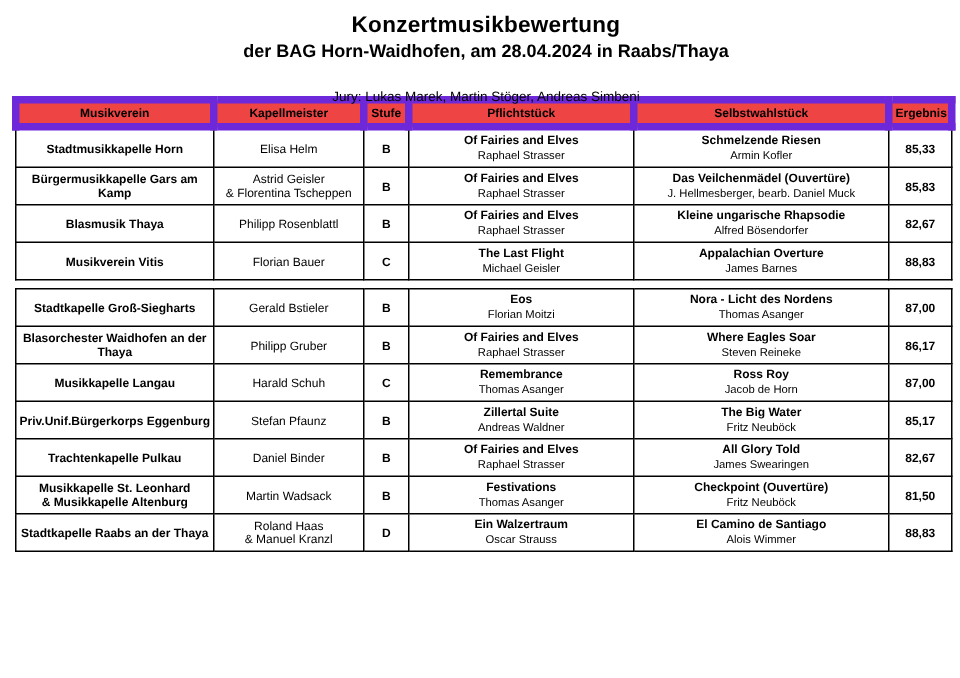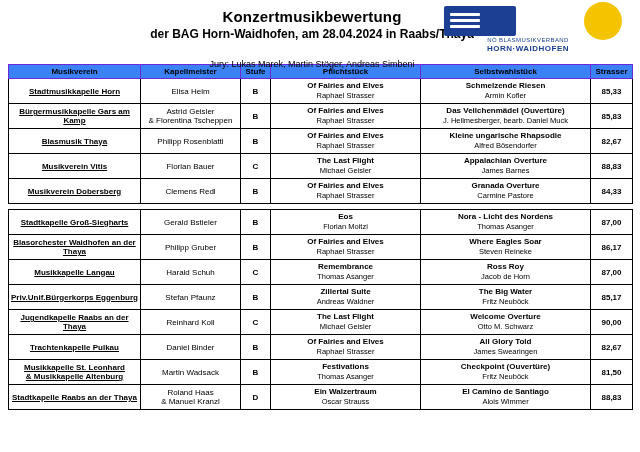--- a/index.html
+++ b/index.html
@@ -12,21 +12,21 @@
     background: #ffffff;
     font-family: "Liberation Sans", sans-serif;
     color: #000000;
     overflow: hidden;
   }
   .page {
     width: 640px;
     height: 452px;
     position: relative;
     box-sizing: border-box;
-    padding: 6px 24px 0 8px;
+    padding: 6px 0 0 8px;
   }
   .header {
     position: relative;
     height: 56px;
   }
   .titles {
     text-align: center;
     padding-top: 2px;
   }
   .title-main {
@@ -102,40 +102,39 @@
     color: #1c3f94;
     line-height: 9px;
   }
   table.results {
     width: 624px;
     border-collapse: collapse;
     table-layout: fixed;
     margin-top: 2px;
   }
   table.results th {
-    background: #3b82f6;
-    border: 1px solid #6d28d9;
+    background: #ef4444;
+    border: 5px solid #6d28d9;
     font-size: 8px;
     font-weight: bold;
     height: 13px;
     padding: 0 2px;
     text-align: center;
   }
   table.results td {
     border: 1px solid #000000;
     font-size: 8px;
     padding: 1px 2px;
     text-align: center;
     vertical-align: middle;
     height: 22px;
   }
   td.verein {
     font-weight: bold;
     font-size: 8px;
-    text-decoration: underline;
   }
   td.kapell {
     font-size: 8px;
   }
   td.stufe {
     font-weight: bold;
     font-size: 8px;
   }
   td.piece .piece-title,
   td.selbst .piece-title {
@@ -168,52 +167,40 @@
 </head>
 <body>
 
 <div class="page">
 
   <div class="header">
     <div class="titles">
       <div class="title-main">Konzertmusikbewertung</div>
       <div class="title-sub">der BAG Horn-Waidhofen,  am 28.04.2024 in Raabs/Thaya</div>
       <div class="jury">Jury: Lukas Marek, Martin Stöger, Andreas Simbeni</div>
-    </div>
-    <div class="logo">
-      <div class="logo-mark">
-        <div class="bar b1"></div>
-        <div class="bar b2"></div>
-        <div class="bar b3"></div>
-      </div>
-      <div class="logo-sun"></div>
-      <div class="logo-text">
-        <div class="logo-line1">NÖ BLASMUSIKVERBAND</div>
-        <div class="logo-line2">HORN·WAIDHOFEN</div>
-      </div>
     </div>
   </div>
 
   <table class="results">
     <colgroup>
       <col class="col1">
         <col class="col2">
         <col class="col3">
         <col class="col4">
         <col class="col5">
         <col class="col6">
     </colgroup>
     <thead>
       <tr>
         <th>Musikverein</th>
         <th>Kapellmeister</th>
         <th>Stufe</th>
         <th>Pflichtstück</th>
         <th>Selbstwahlstück</th>
-        <th>Strasser</th>
+        <th>Ergebnis</th>
       </tr>
     </thead>
     <tbody id="results-body">
         <tr>
           <td class="verein">Stadtmusikkapelle Horn</td>
           <td class="kapell">Elisa Helm</td>
           <td class="stufe">B</td>
           <td class="piece">
             <span class="piece-title">Of Fairies and Elves</span>
             <span class="piece-comp">Raphael Strasser</span>
@@ -259,34 +246,20 @@
           <td class="piece">
             <span class="piece-title">The Last Flight</span>
             <span class="piece-comp">Michael Geisler</span>
           </td>
           <td class="selbst">
             <span class="piece-title">Appalachian Overture</span>
             <span class="piece-comp">James Barnes</span>
           </td>
           <td class="ergebnis">88,83</td>
         </tr>
-        <tr>
-          <td class="verein">Musikverein Dobersberg</td>
-          <td class="kapell">Clemens Redl</td>
-          <td class="stufe">B</td>
-          <td class="piece">
-            <span class="piece-title">Of Fairies and Elves</span>
-            <span class="piece-comp">Raphael Strasser</span>
-          </td>
-          <td class="selbst">
-            <span class="piece-title">Granada Overture</span>
-            <span class="piece-comp">Carmine Pastore</span>
-          </td>
-          <td class="ergebnis">84,33</td>
-        </tr>
         <tr class="spacer">
           <td colspan="6"></td>
         </tr>
         <tr>
           <td class="verein">Stadtkapelle Groß-Siegharts</td>
           <td class="kapell">Gerald Bstieler</td>
           <td class="stufe">B</td>
           <td class="piece">
             <span class="piece-title">Eos</span>
             <span class="piece-comp">Florian Moitzi</span>
@@ -333,34 +306,20 @@
             <span class="piece-title">Zillertal Suite</span>
             <span class="piece-comp">Andreas Waldner</span>
           </td>
           <td class="selbst">
             <span class="piece-title">The Big Water</span>
             <span class="piece-comp">Fritz Neuböck</span>
           </td>
           <td class="ergebnis">85,17</td>
         </tr>
         <tr>
-          <td class="verein">Jugendkapelle Raabs an der Thaya</td>
-          <td class="kapell">Reinhard Koll</td>
-          <td class="stufe">C</td>
-          <td class="piece">
-            <span class="piece-title">The Last Flight</span>
-            <span class="piece-comp">Michael Geisler</span>
-          </td>
-          <td class="selbst">
-            <span class="piece-title">Welcome Overture</span>
-            <span class="piece-comp">Otto M. Schwarz</span>
-          </td>
-          <td class="ergebnis">90,00</td>
-        </tr>
-        <tr>
           <td class="verein">Trachtenkapelle Pulkau</td>
           <td class="kapell">Daniel Binder</td>
           <td class="stufe">B</td>
           <td class="piece">
             <span class="piece-title">Of Fairies and Elves</span>
             <span class="piece-comp">Raphael Strasser</span>
           </td>
           <td class="selbst">
             <span class="piece-title">All Glory Told</span>
             <span class="piece-comp">James Swearingen</span>

